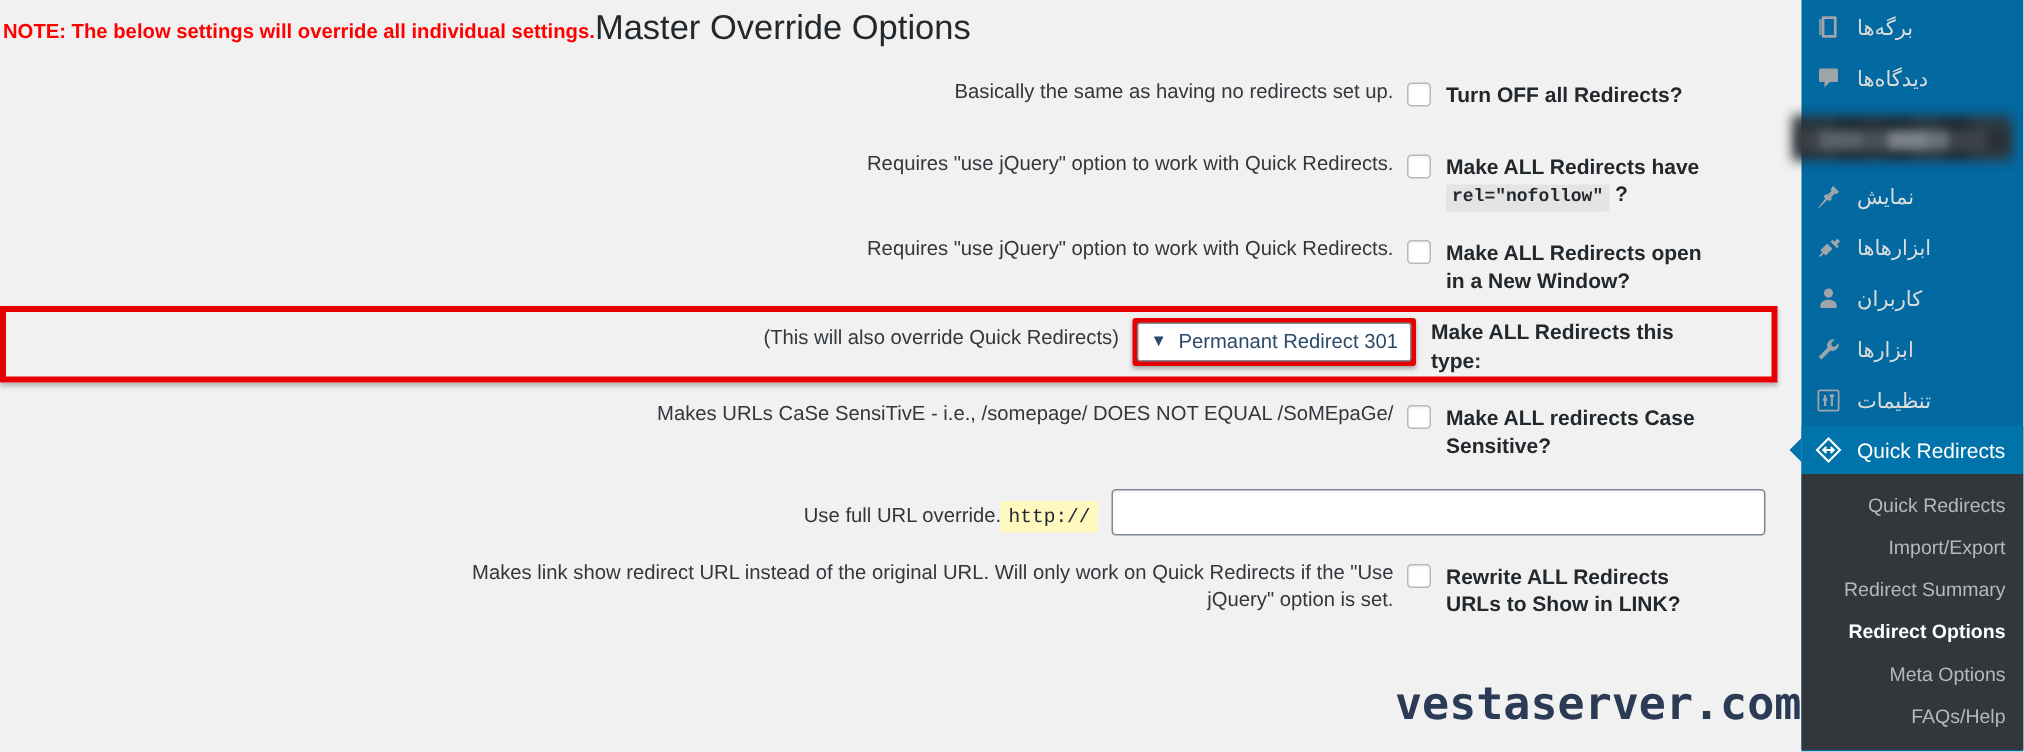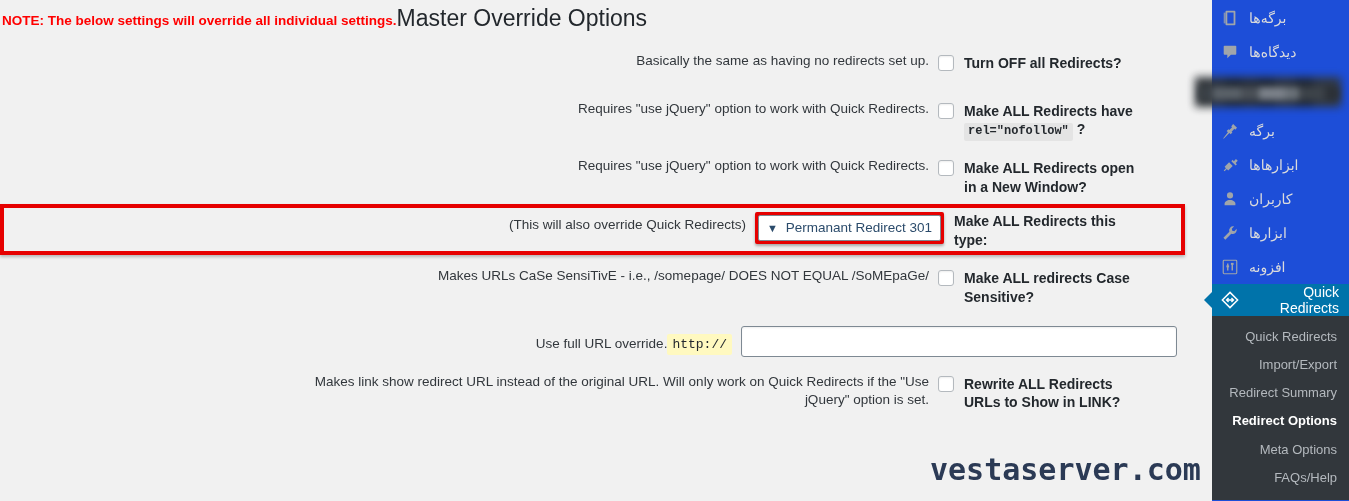--- a/index.html
+++ b/index.html
@@ -5,22 +5,22 @@
   * { box-sizing: border-box; margin:0; padding:0; }
   html,body{
     width:1349px; height:501px; overflow:hidden;
     background:#f1f1f1;
     font-family:"Liberation Sans", sans-serif;
   }
   #root{ position:relative; width:1349px; height:501px; background:#f1f1f1; }
 
   
   .sidebar{
-    position:absolute; top:0; right:0; width:137px; height:501px;
-    background:#1d4ed8; color:#b4b9be; direction:rtl;
+    position:absolute; top:0; right:0; width:148px; height:501px;
+    background:#0369a1; color:#b4b9be; direction:rtl;
   }
   .menu-top{ padding-top:1px; }
   .menu-item{
     display:flex; align-items:center; justify-content:flex-end;
     height:34px; padding:0 10px 0 8px; gap:9px;
     font-size:14px; color:#dcdcdc; position:relative;
   }
   .menu-item .mlabel{ white-space:nowrap; line-height:1; }
   .menu-ico{
     width:20px; height:20px; display:flex; align-items:center; justify-content:center;
@@ -258,21 +258,21 @@
             </svg>
         </span>
       </div>
 
       <div class="menu-item menu-blurred">
         <span class="blur-bar"></span>
         <span class="blur-bar2"></span>
       </div>
 
       <div class="menu-item">
-        <span class="mlabel">برگه</span>
+        <span class="mlabel">نمایش</span>
         <span class="menu-ico">
           <svg width="18" height="18" viewBox="0 0 20 20" fill="currentColor">
               <path d="M13.5 2.2l4.3 4.3-2 2-.9-.9-3.1 3.1.9.9-2 2-1.4-1.4L3 18.5l-.5-.5 5.2-6.6-1.4-1.4 2-2 .9.9 3.1-3.1-.9-.9 2-2.7z"></path>
             </svg>
         </span>
       </div>
 
       <div class="menu-item">
         <span class="mlabel">ابزارها‌ها</span>
         <span class="menu-ico">
@@ -295,21 +295,21 @@
       <div class="menu-item">
         <span class="mlabel">ابزارها</span>
         <span class="menu-ico">
           <svg width="18" height="18" viewBox="0 0 20 20" fill="currentColor">
               <path d="M14.6 2.6a4.6 4.6 0 00-5.3 6.1l-6.6 6.6 2.1 2.1 6.6-6.6a4.6 4.6 0 006-5.4l-2.6 2.6-2.3-.5-.5-2.3 2.6-2.6z"></path>
             </svg>
         </span>
       </div>
 
       <div class="menu-item">
-        <span class="mlabel">افزونه</span>
+        <span class="mlabel">تنظیمات</span>
         <span class="menu-ico">
           <svg width="18" height="18" viewBox="0 0 20 20" fill="none" stroke="currentColor" stroke-width="1.3">
             <rect x="2.5" y="2.5" width="15" height="15" rx="1"></rect>
             <path d="M7.5 6v8M12.5 6v8" stroke-width="1.6"></path>
             <rect x="6" y="8.2" width="3" height="2.2" fill="currentColor" stroke="none"></rect>
             <rect x="11" y="5.4" width="3" height="2.2" fill="currentColor" stroke="none"></rect>
           </svg>
         </span>
       </div>
 

